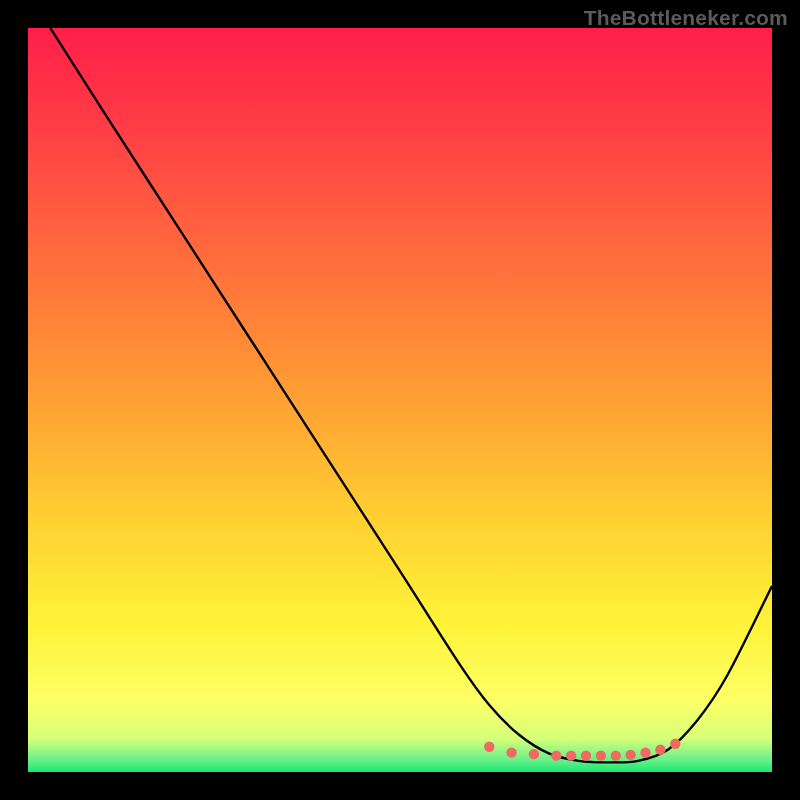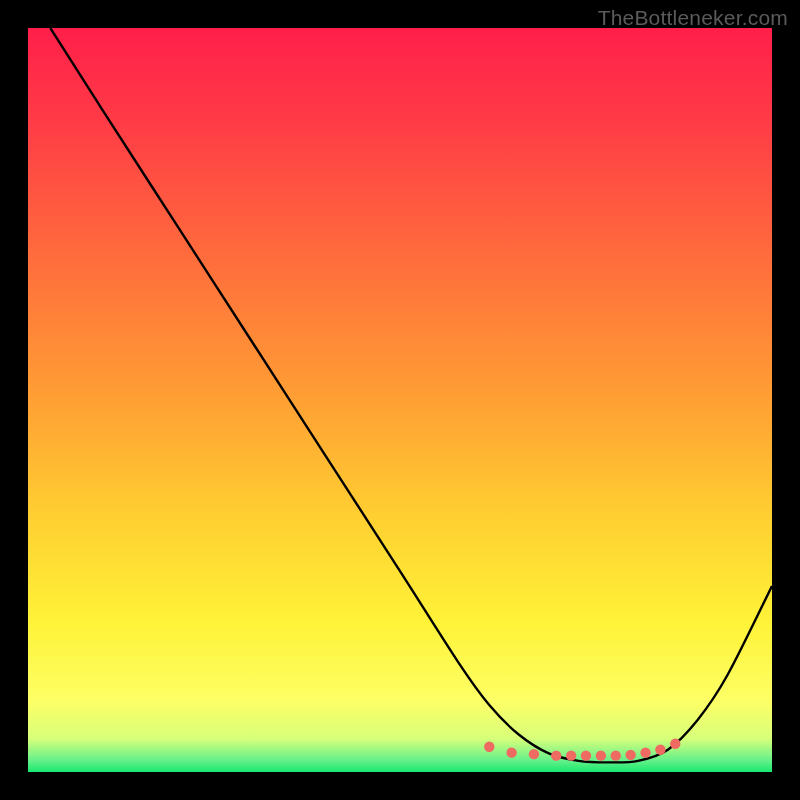--- a/index.html
+++ b/index.html
@@ -18,21 +18,21 @@
     width: 744px;
     height: 744px;
     background: #000;
   }
   .watermark {
     position: absolute;
     top: 6px;
     right: 12px;
     color: #5b5b5b;
     font-size: 21px;
-    font-weight: 400;
+    font-weight: 700;
     letter-spacing: 0.2px;
   }
   svg {
     display: block;
   }
 </style>
 </head>
 <body>
 
 <div class="watermark">TheBottleneker.com</div>

